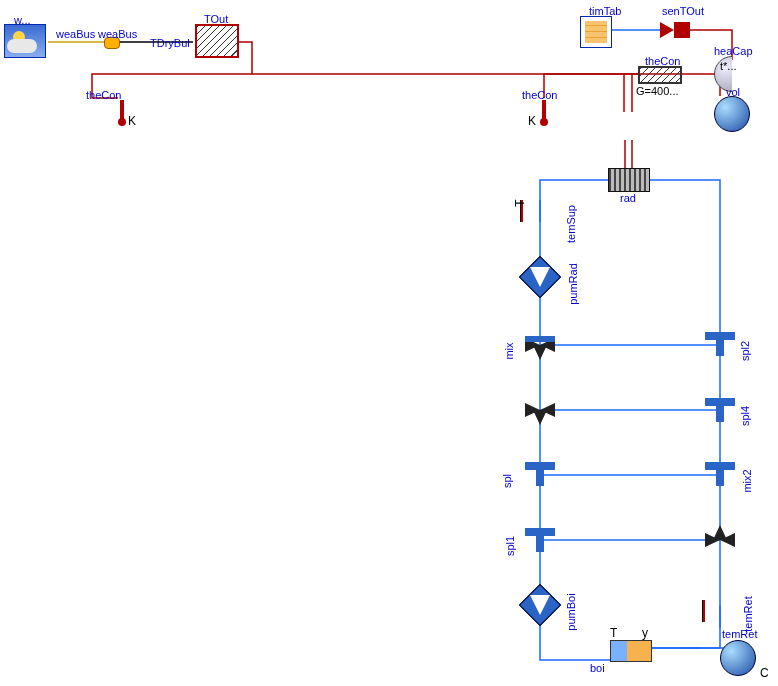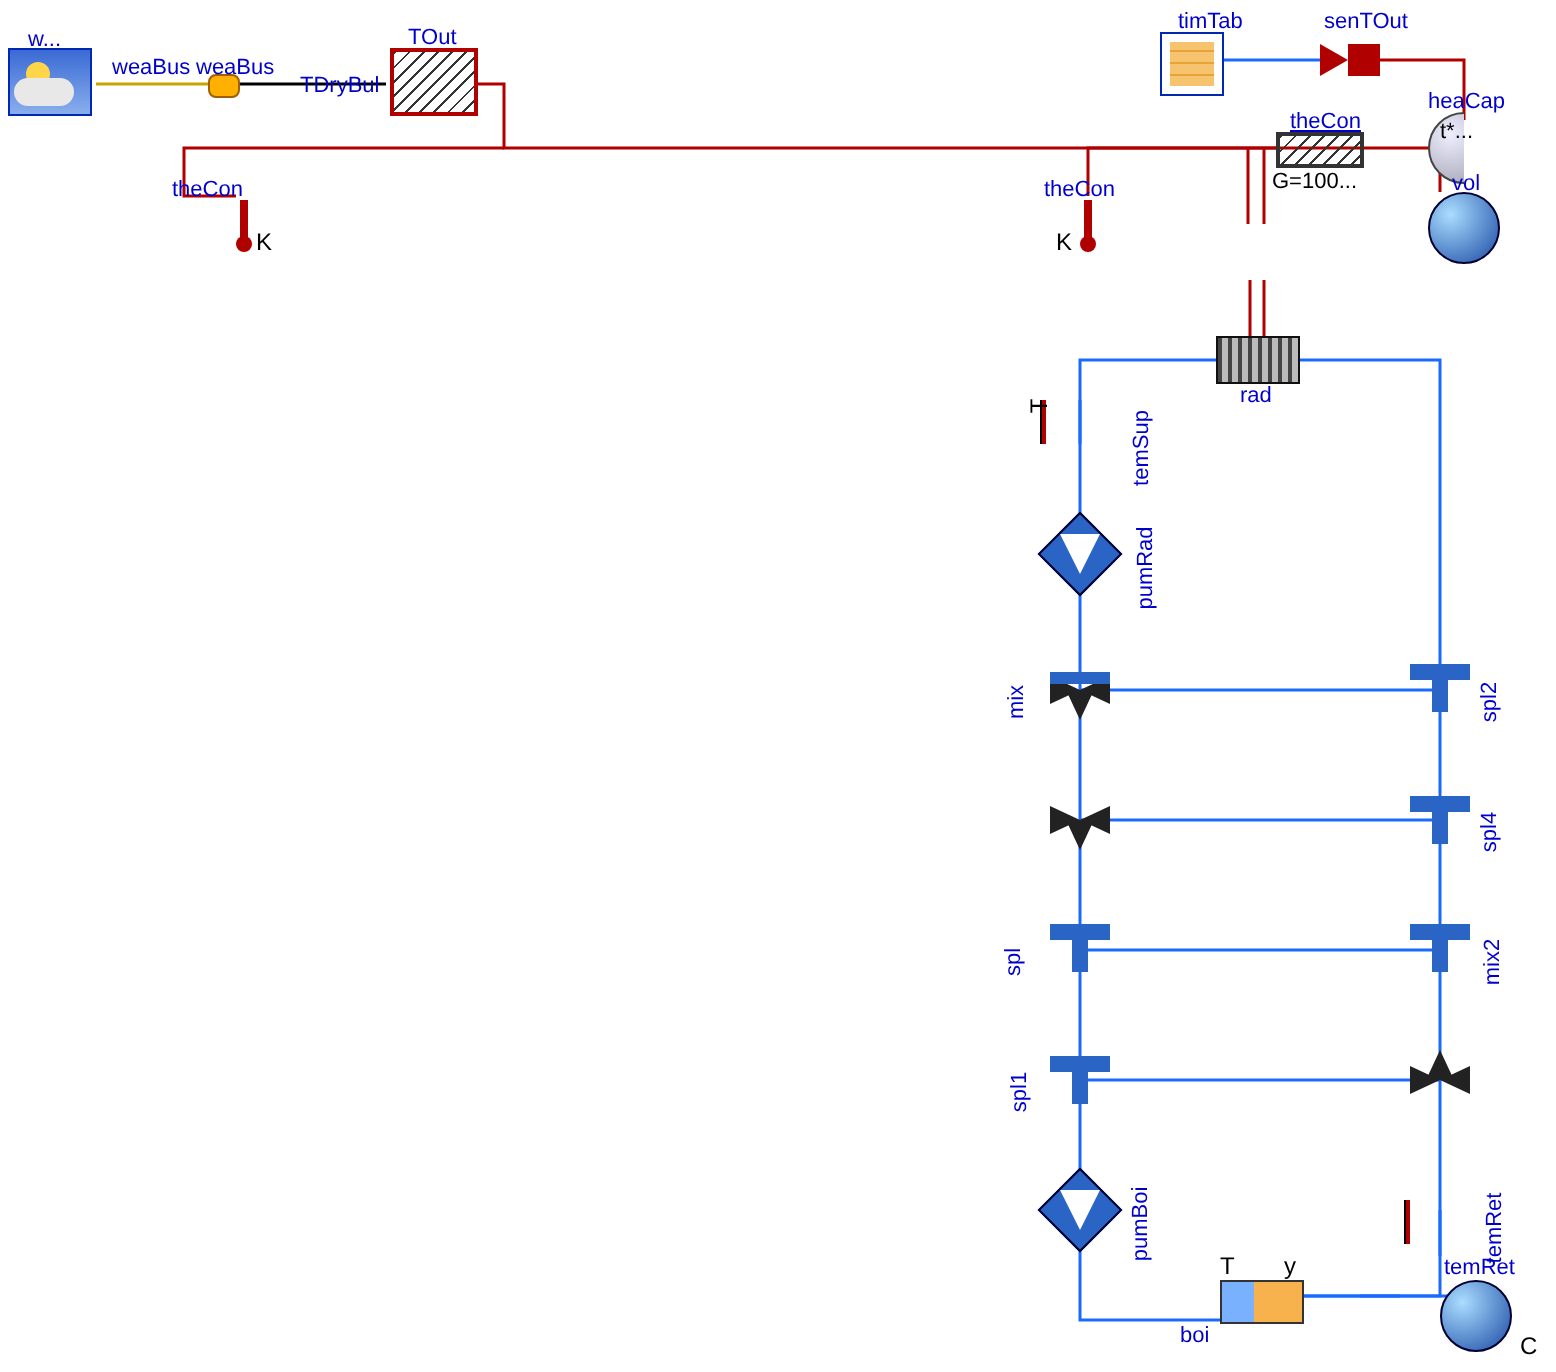--- a/index.html
+++ b/index.html
@@ -98,21 +98,21 @@
 <div class="lbl" style="left:662px;top:5px;">senTOut</div>
 <div class="trig" style="left:660px;top:22px;"></div>
 <div style="position:absolute;left:674px;top:22px;width:16px;height:16px;background:#B00000;"></div>
 
 <div class="lbl" style="left:714px;top:45px;">heaCap</div>
 <div class="half" style="left:714px;top:56px;"></div>
 <div class="lbl" style="left:720px;top:60px;color:#000">t*...</div>
 
 <div class="lbl" style="left:645px;top:55px;text-decoration:underline;">theCon</div>
 <div class="hatch2 comp" style="left:638px;top:66px;width:44px;height:18px;"></div>
-<div class="lbl" style="left:636px;top:85px;color:#000;">G=100...</div>
+<div class="lbl" style="left:636px;top:85px;color:#000;">G=400...</div>
 
 <div class="lbl" style="left:726px;top:86px;">vol</div>
 <div class="sphere" style="left:714px;top:96px;"></div>
 
 <div class="lbl" style="left:86px;top:89px;">theCon</div>
 <div class="therm" style="left:120px;top:100px;"></div>
 <div class="thermb" style="left:118px;top:118px;"></div>
 <div class="K" style="left:128px;top:114px;">K</div>
 
 <div class="lbl" style="left:522px;top:89px;">theCon</div>

